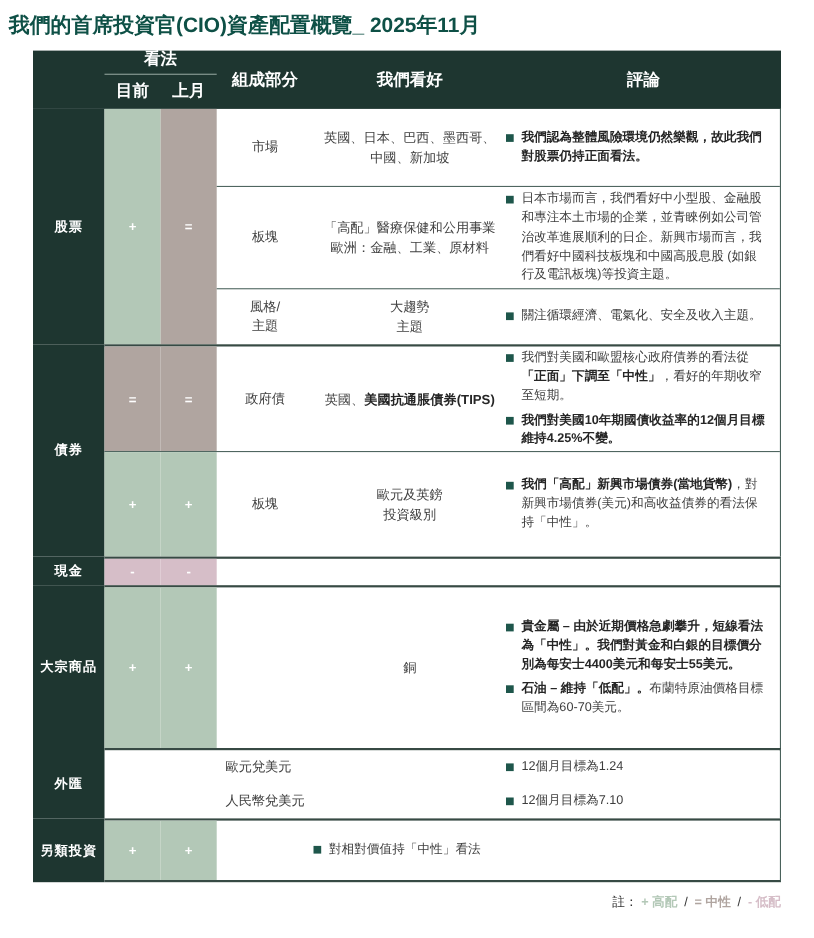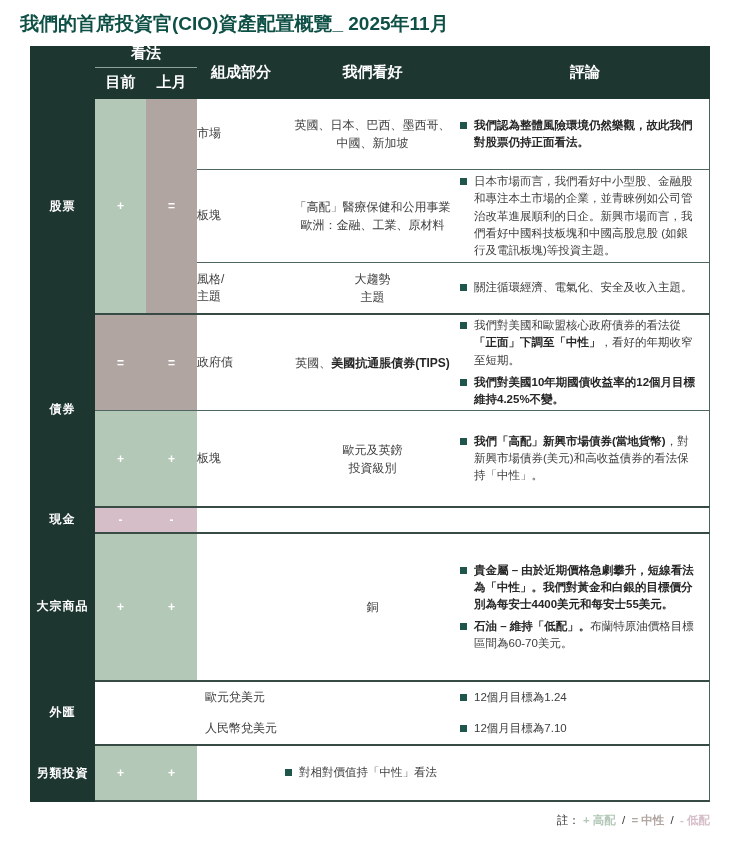--- a/index.html
+++ b/index.html
@@ -1,17 +1,17 @@
 <!DOCTYPE html>
 <html><head>
 <meta charset="utf-8">
 <style>
   html,body{margin:0;padding:0;background:#fff;}
   body{width:740px;height:853px;overflow:hidden;font-family:"Liberation Sans","DejaVu Sans",sans-serif;}
-  .title{margin:12px 0 10px 20px;font-size:19px;line-height:24px;font-weight:bold;color:#0e5046;}
+  .title{margin:12px 0 10px 8px;font-size:19px;line-height:24px;font-weight:bold;color:#0e5046;}
   .table{margin-left:30px;width:680px;}
   
   .thead{display:flex;background:#1e3630;color:#fff;height:53px;font-size:15px;font-weight:bold;}
   .th-label{width:65px;}
   .th-view{width:102px;display:flex;flex-direction:column;justify-content:flex-end;padding-bottom:7px;}
   .vtitle{text-align:center;padding-bottom:4px;border-bottom:1px solid #8fa19a;margin-bottom:5px;}
   .vcols{display:flex;}
   .vcols span{width:51px;text-align:center;}
   .th-c{display:flex;align-items:center;justify-content:center;}
   .th-comp{width:88px;}
@@ -24,21 +24,21 @@
   .section + .section .sec-right{border-top:2px solid #374a44;}
   .section:last-child .sec-right{border-bottom:2px solid #374a44;}
   .view-col{width:102px;display:flex;}
   .half,.vpair span{width:51px;display:flex;align-items:center;justify-content:center;color:#fff;font-weight:bold;font-size:12px;}
   .rows{flex:1;display:flex;flex-direction:column;}
   .row{display:flex;align-items:stretch;}
   .row + .row{border-top:1px solid #4f6660;}
   .section.no-div .row + .row{border-top:none;}
   .vpair{width:102px;display:flex;flex:0 0 auto;}
   .cc{display:flex;flex-direction:column;justify-content:center;box-sizing:border-box;}
-  .cell-comp{width:88px;font-size:12px;color:#404040;line-height:1.45;}
+  .cell-comp{width:88px;text-align:center;font-size:12px;color:#404040;line-height:1.45;}
   .cell-comp.wide{width:263px;text-align:left;padding-left:8px;}
   .cell-fav{width:175px;text-align:center;font-size:12px;color:#404040;line-height:1.5;padding:2px 4px;}
   .cell-comment{flex:1;gap:5px;padding:7px 12px 7px 0;font-size:11.5px;color:#3d3d3d;line-height:1.48;}
   .bullet{display:flex;gap:7px;}
   .sq{flex:0 0 auto;width:7px;height:7px;background:#1e564b;margin-top:5px;}
   .txt{flex:1;}
   .bold{font-weight:bold;color:#262626;}
   
   .note{width:680px;margin:11px 0 0 30px;text-align:right;font-size:11.5px;color:#333;}
   .note .lg{font-weight:bold;}

